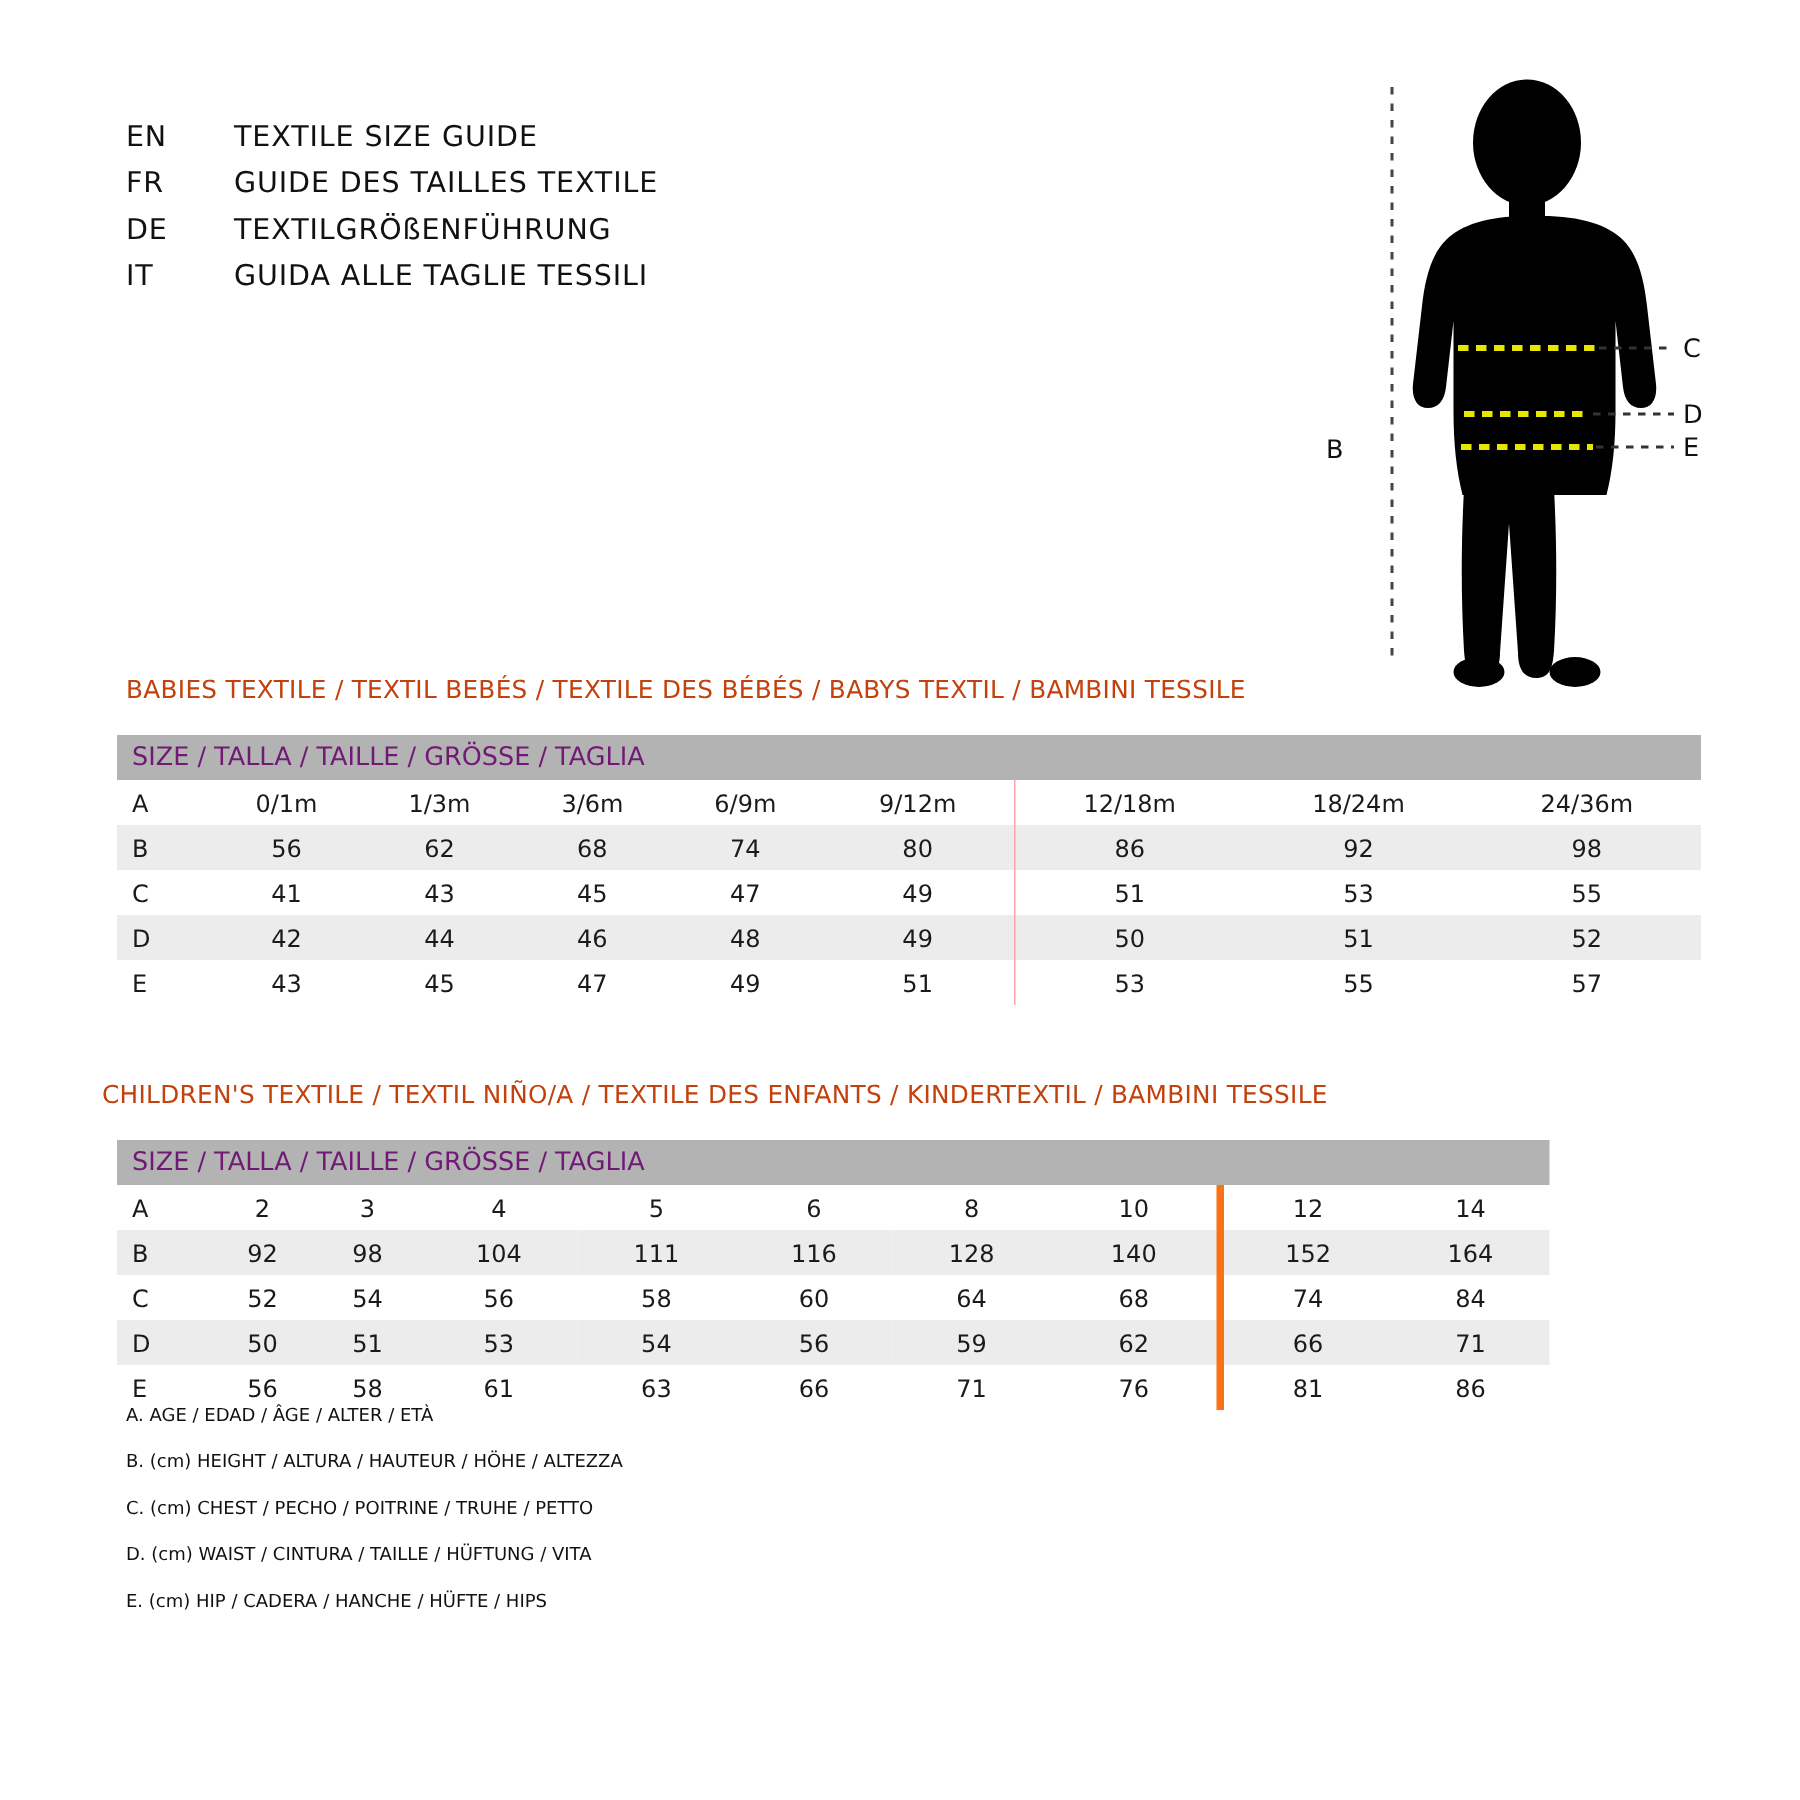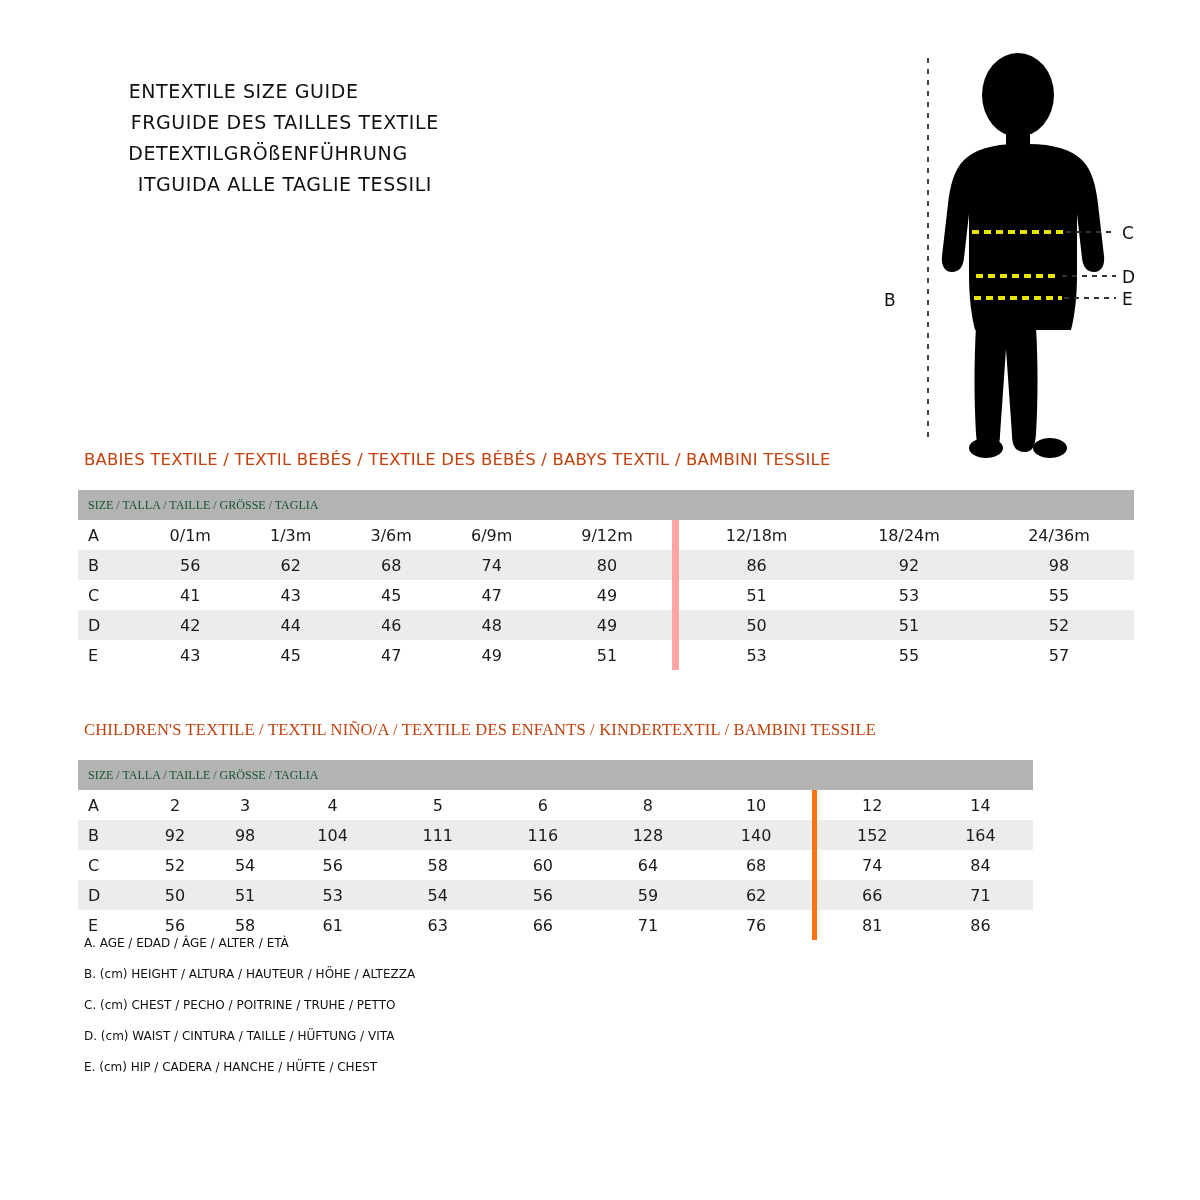--- a/index.html
+++ b/index.html
@@ -15,21 +15,20 @@
     color: #1a1a1a;
     overflow: hidden;
   }
 
   
   .title-block {
     position: absolute;
     left: 84px;
     top: 80px;
     width: 760px;
-    text-align: right;
   }
   .title-row {
     display: flex;
     align-items: baseline;
     height: 31px;
   }
   .title-lang {
     width: 72px;
     font-size: 19px;
     letter-spacing: 0.5px;
@@ -75,21 +74,21 @@
 
   
   .section-heading {
     position: absolute;
     font-size: 16.5px;
     letter-spacing: 0.2px;
     color: #c2410c;
     white-space: nowrap;
   }
   #babies-heading { left: 84px; top: 450px; }
-  #children-heading { left: 84px; top: 720px; font-family: Liberation Serif, serif; }
+  #children-heading { left: 68px; top: 720px; }
 
   
   .size-table {
     position: absolute;
     border-collapse: collapse;
     font-size: 16px;
     color: #1a1a1a;
   }
   #babies-table { left: 78px; top: 490px; width: 1056px; }
   #children-table { left: 78px; top: 760px; width: 955px; }
@@ -99,37 +98,36 @@
     padding: 0;
     height: 30px;
     font-weight: normal;
     text-align: center;
     vertical-align: middle;
   }
   .size-table thead th {
     background: #b3b3b3;
     text-align: left;
     padding-left: 10px;
-    font-size: 12px;
-    color: #14532d;
+    font-size: 17px;
+    color: #701a75;
     height: 30px;
-    font-family: Liberation Serif, serif;
   }
   .size-table tbody tr.row-shade td {
     background: #ececec;
   }
   .size-table tbody tr.row-plain td {
     background: #ffffff;
   }
   .size-table td.rowhead {
     text-align: left;
     padding-left: 10px;
     width: 52px;
   }
-  #babies-table tbody td.col-12 { border-left: 7px solid #fca5a5; }
+  #babies-table tbody td.col-12 { border-left: 1px solid #fca5a5; }
   #children-table tbody td.col-12 { border-left: 5px solid #f97316; }
 
   
   .legend {
     position: absolute;
     left: 84px;
     top: 928px;
     font-size: 12px;
     line-height: 31px;
     color: #111;
@@ -346,14 +344,14 @@
       <td>86</td>
     </tr>
   </tbody>
 </table>
 
 <div class="legend">
   <div>A. AGE / EDAD / ÂGE / ALTER / ETÀ</div>
   <div>B. (cm) HEIGHT / ALTURA / HAUTEUR / HÖHE / ALTEZZA</div>
   <div>C. (cm) CHEST / PECHO / POITRINE / TRUHE / PETTO</div>
   <div>D. (cm) WAIST / CINTURA / TAILLE / HÜFTUNG / VITA</div>
-  <div>E. (cm) HIP / CADERA / HANCHE / HÜFTE / CHEST</div>
+  <div>E. (cm) HIP / CADERA / HANCHE / HÜFTE / HIPS</div>
 </div>
 
 </body></html>

